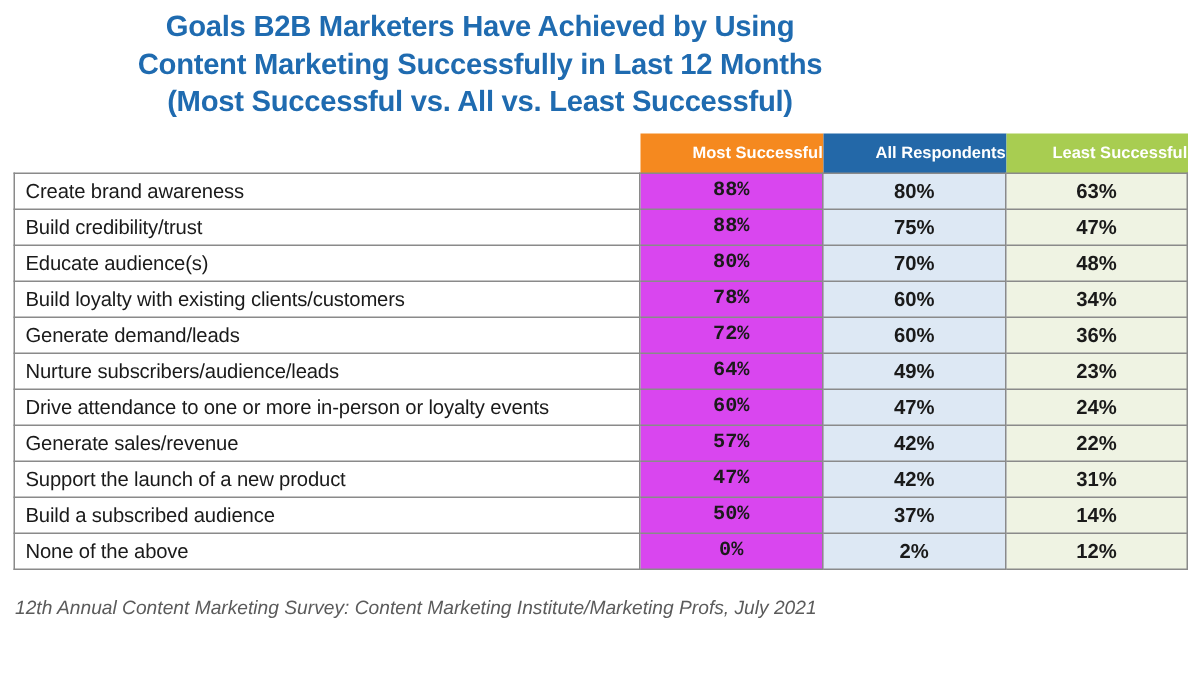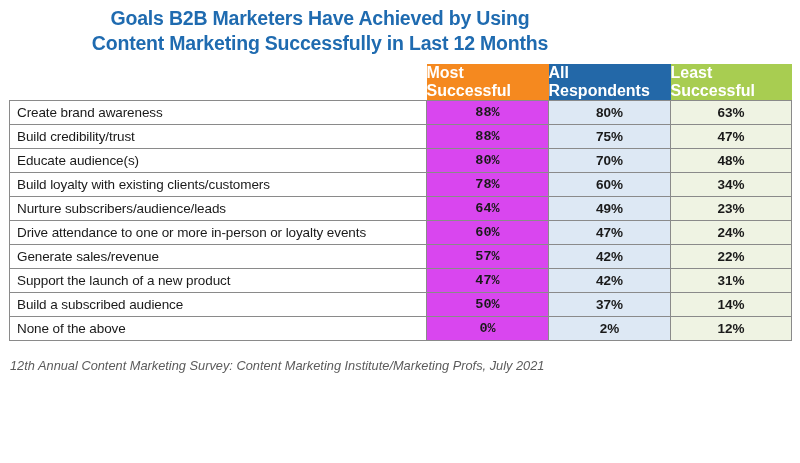--- a/index.html
+++ b/index.html
@@ -46,24 +46,24 @@
   table.goals col.c-label { width: 417px; }
   table.goals col.c-most  { width: 122px; }
   table.goals col.c-all   { width: 122px; }
   table.goals col.c-least { width: 121px; }
 
   
   thead th {
     padding: 0;
     margin: 0;
     height: 26px;
-    font-size: 16px;
+    font-size: 11px;
     font-weight: bold;
     color: #ffffff;
-    text-align: left;
+    text-align: right;
     vertical-align: middle;
     border: none;
   }
   th.blank-head {
     background: transparent;
   }
   th.h-most  { background: #f5891f; }
   th.h-all   { background: #2368a8; margin-left: 12px; }
   th.h-least { background: #a8cd51; }
 
@@ -107,20 +107,21 @@
   }
 </style>
 </head>
 <body>
 
 <div class="page">
 
   <div class="title-block">
     <div class="title-line">Goals B2B Marketers Have Achieved by Using</div>
     <div class="title-line">Content Marketing Successfully in Last 12 Months</div>
+    <div class="title-line">(Most Successful vs. All vs. Least Successful)</div>
   </div>
 
   <div class="table-wrap">
     <table class="goals">
       <colgroup>
         <col class="c-label">
         <col class="c-most">
         <col class="c-all">
         <col class="c-least">
       </colgroup>
@@ -151,20 +152,26 @@
           <td class="val v-all">70%</td>
           <td class="val v-least">48%</td>
         </tr>
         <tr>
           <td class="lbl">Build loyalty with existing clients/customers</td>
           <td class="val v-most">78%</td>
           <td class="val v-all">60%</td>
           <td class="val v-least">34%</td>
         </tr>
         <tr>
+          <td class="lbl">Generate demand/leads</td>
+          <td class="val v-most">72%</td>
+          <td class="val v-all">60%</td>
+          <td class="val v-least">36%</td>
+        </tr>
+        <tr>
           <td class="lbl">Nurture subscribers/audience/leads</td>
           <td class="val v-most">64%</td>
           <td class="val v-all">49%</td>
           <td class="val v-least">23%</td>
         </tr>
         <tr>
           <td class="lbl">Drive attendance to one or more in-person or loyalty events</td>
           <td class="val v-most">60%</td>
           <td class="val v-all">47%</td>
           <td class="val v-least">24%</td>

